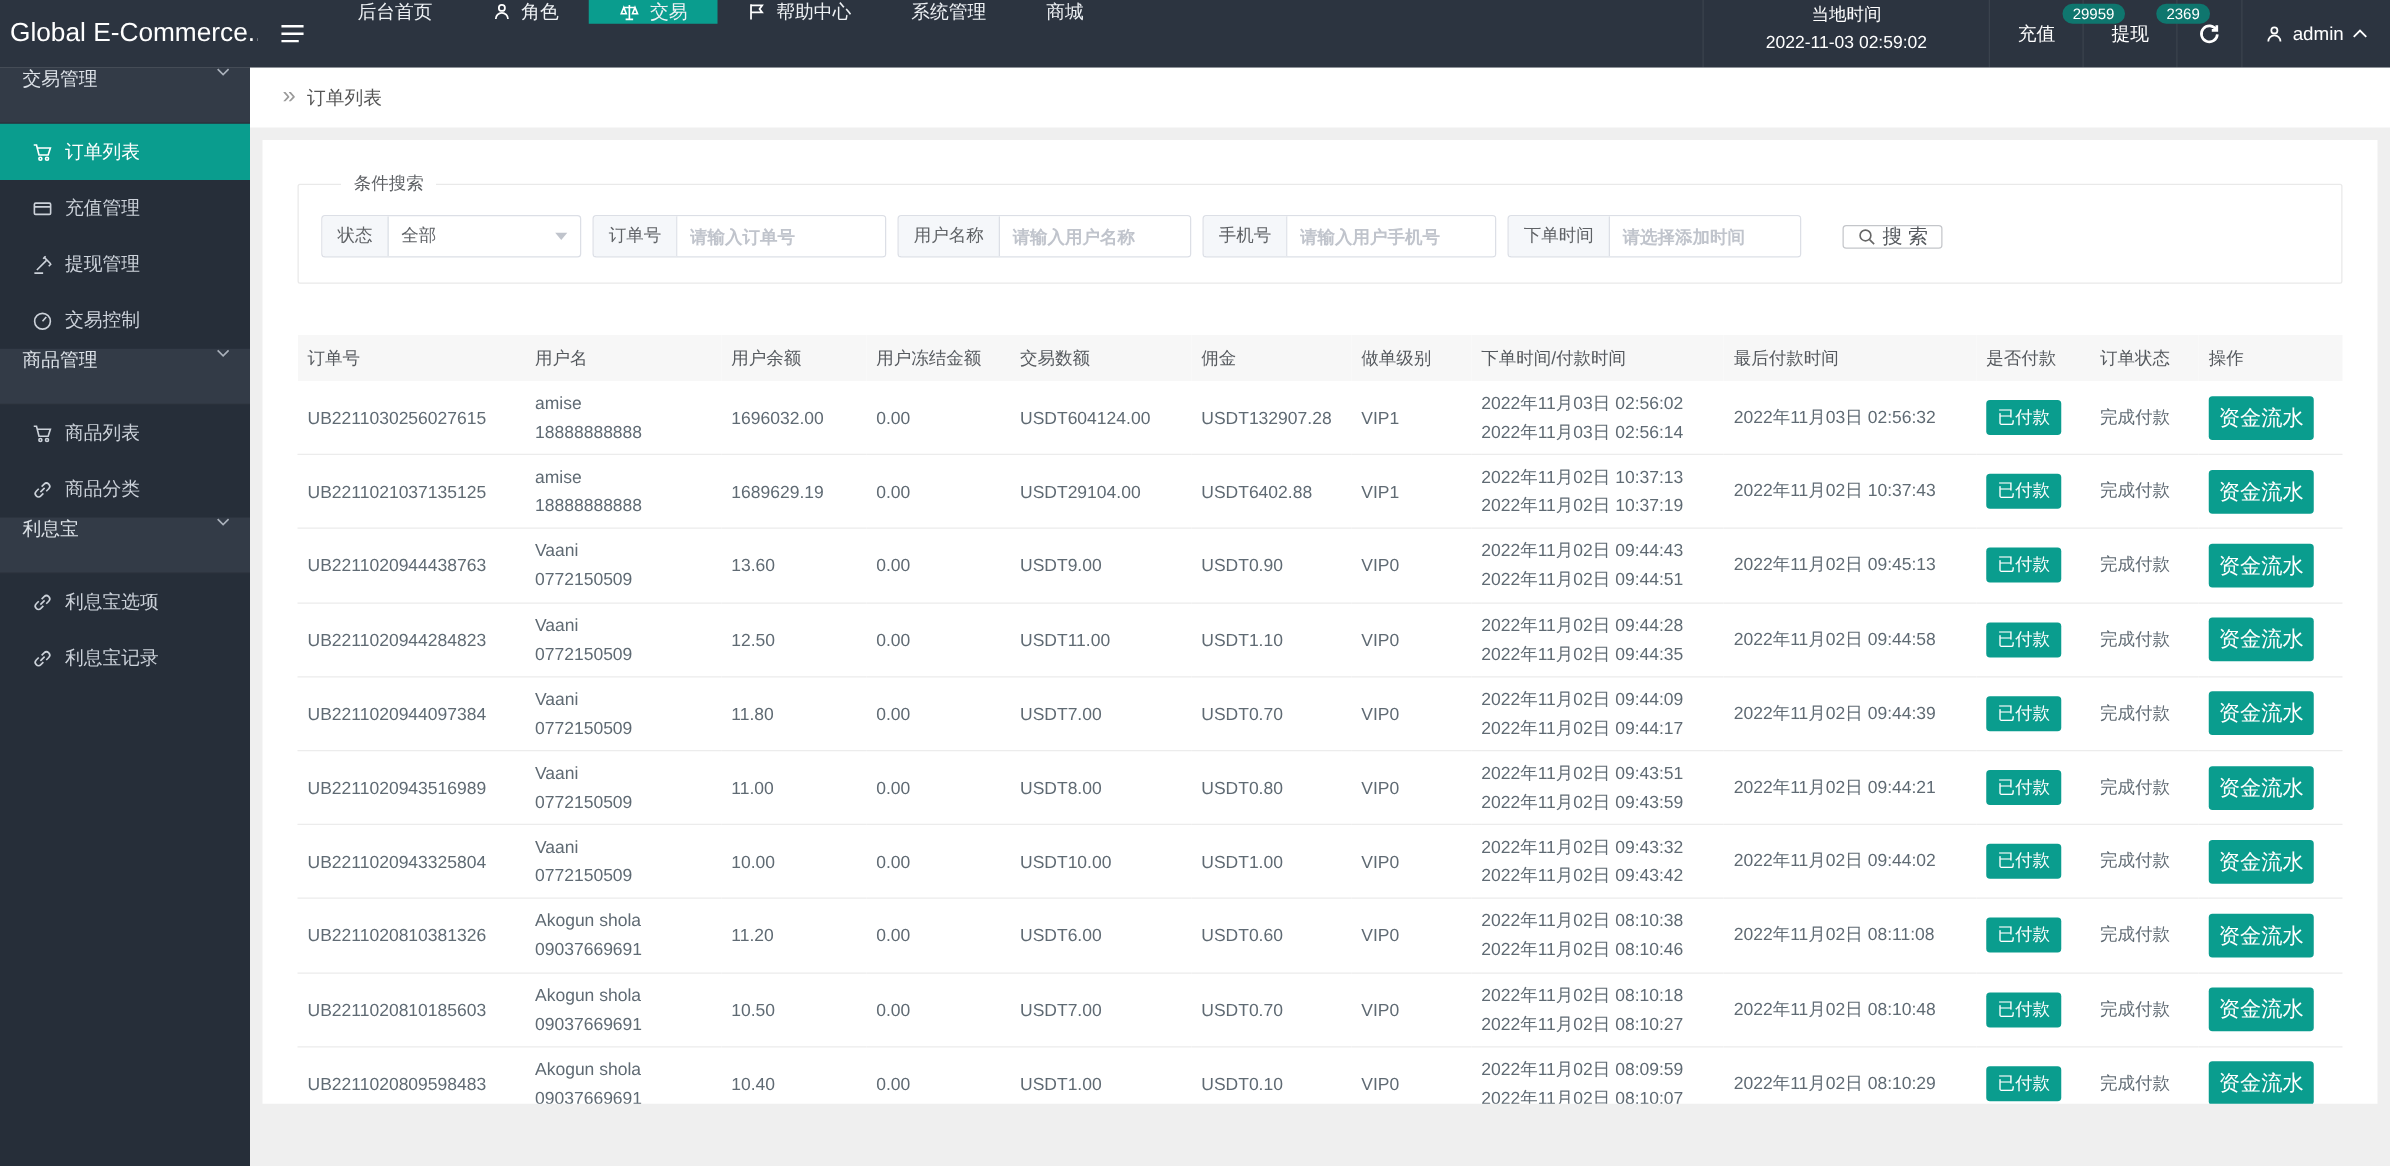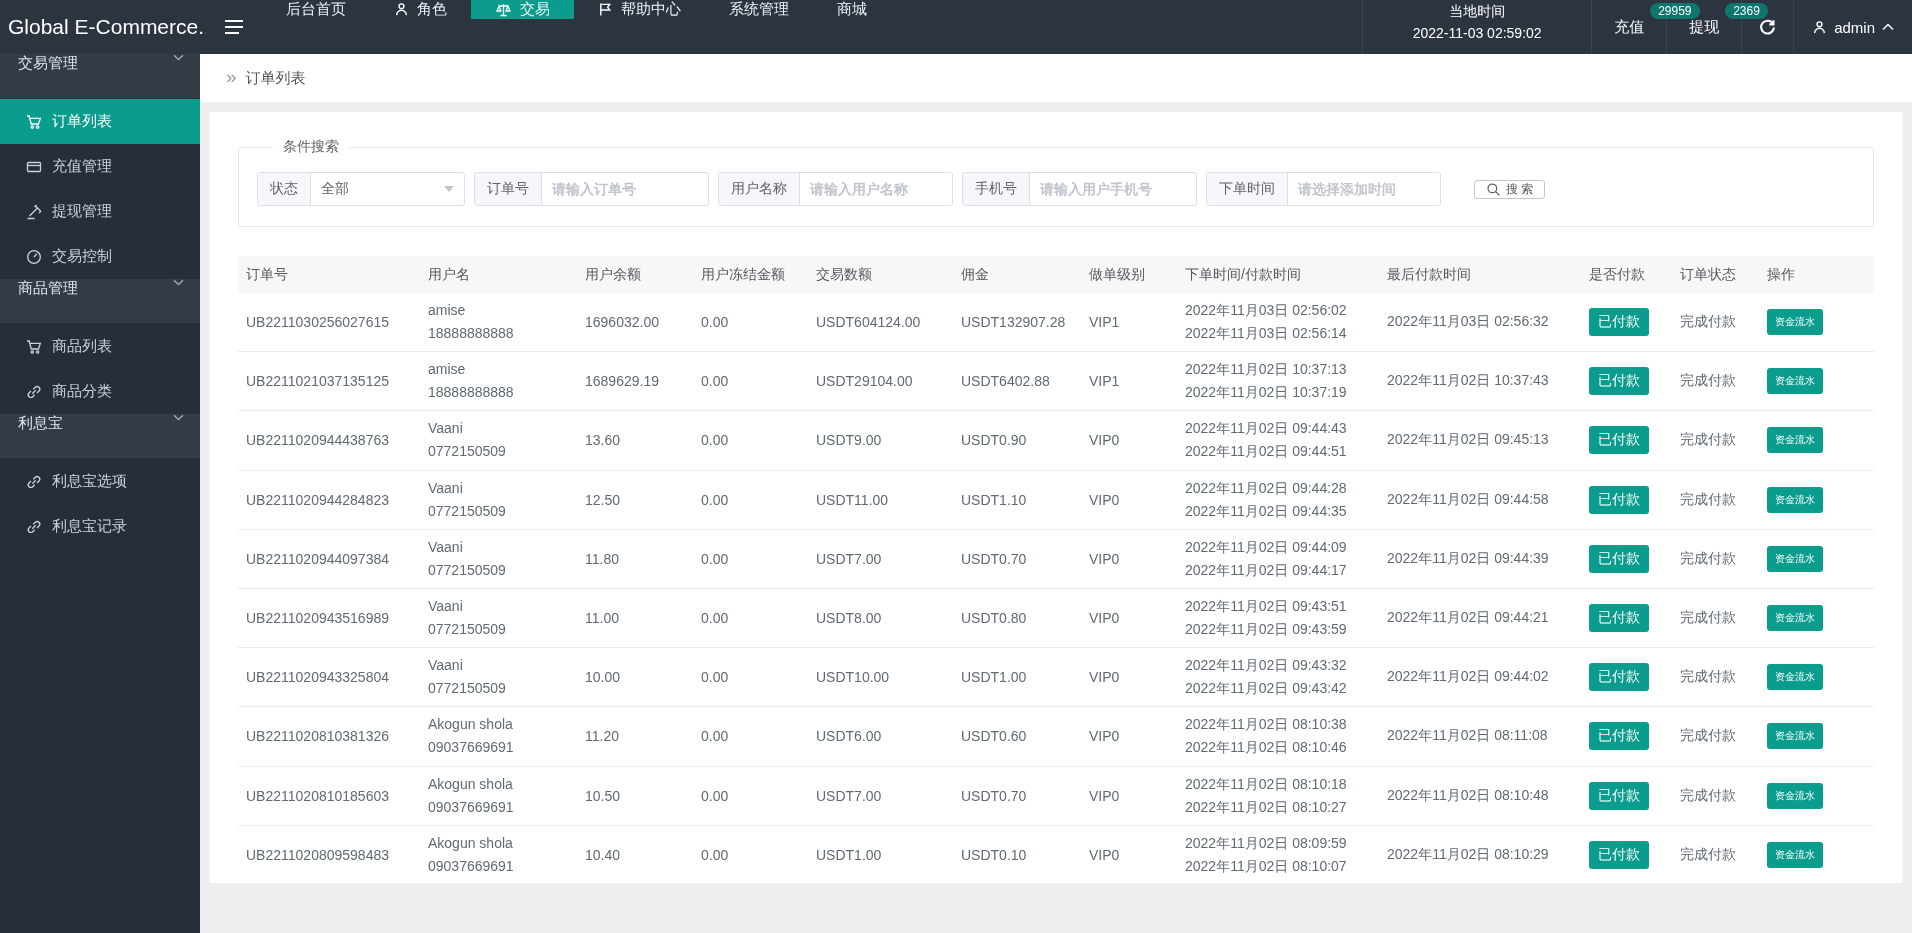--- a/index.html
+++ b/index.html
@@ -30,38 +30,38 @@
   .side-item { height:45px; display:flex; align-items:center; gap:10px; padding-left:26px; color:#ccd2da; font-size:15px; cursor:pointer;}
   .side-item.active { background:#0a9d8e; color:#fff; }
 
   
   .main { position:absolute; top:54px; left:200px; right:0; bottom:0; overflow:hidden;}
   .breadcrumb { height:48px; background:#fff; display:flex; align-items:center; gap:9px; padding-left:26px; font-size:15px; color:#555;}
   .crumb-icon { color:#9a9a9a; font-size:19px; line-height:1; margin-top:-3px;}
   .content { padding:10px 10px 0 10px; }
   .card { background:#fff; padding:26px 28px 0 28px; height:771px; overflow:hidden;}
 
-  fieldset.search-box { border:1px solid #e9e9e9; border-radius:2px; padding:16px 18px 20px 18px; margin-bottom:29px;}
+  fieldset.search-box { border:1px solid #e9e9e9; border-radius:2px; padding:16px 18px 20px 18px; margin-bottom:41px;}
   fieldset.search-box legend { font-size:14px; color:#5f6266; padding:0 10px; margin-left:16px;}
   .filters { display:flex; align-items:center; gap:9px; }
   .fgroup { display:flex; height:34px; border:1px solid #dcdfe6; border-radius:3px; background:#fff; overflow:hidden; flex:0 0 auto;}
   .flabel { background:#f5f7fa; color:#5f6266; font-size:14px; display:flex; align-items:center; padding:0 12px; border-right:1px solid #dcdfe6; white-space:nowrap;}
   .fselect { display:flex; align-items:center; justify-content:space-between; width:153px; padding:0 10px; font-size:14px; color:#5f6266; cursor:pointer;}
   .fgroup input { border:none; outline:none; font-size:14px; color:#0f172a; padding:0 10px; width:166px; background:#fff;font-weight:bold;}
   .fgroup input::placeholder { color:#c0c4cc; }
   .fgroup input.narrow { width:152px; }
-  .search-btn { margin-left:24px; height:19px; padding:0 11px; background:#fff; border:1px solid #c4c6ca; border-radius:3px; display:flex; align-items:center; gap:5px; font-size:12px; color:#55595e; cursor:pointer;}
+  .search-btn { margin-left:24px; height:19px; padding:0 11px; background:#fff; border:1px solid #c4c6ca; border-radius:3px; display:flex; align-items:center; gap:5px; font-size:16px; color:#55595e; cursor:pointer;}
 
   
   table.orders { width:100%; border-collapse:collapse; table-layout:fixed; }
   table.orders th { background:#f7f7f7; height:37px; font-weight:normal; font-size:14px; color:#55595e; text-align:left; padding:0 8px; white-space:nowrap; overflow:hidden;}
   table.orders td { height:58px; border-bottom:1px solid #ececec; font-size:14px; color:#5f6a73; padding:6px 8px; vertical-align:middle; overflow:hidden;}
   .two-line div { line-height:1.65; }
   .badge-paid { display:inline-block; background:#0a9d8e; color:#fff; font-size:14px; padding:5px 9px; border-radius:3px; white-space:nowrap;}
-  .btn-flow { background:#0a9d8e; color:#fff; border:none; font-size:10px; padding:6px 8px; border-radius:3px; cursor:pointer; white-space:nowrap; font-family:inherit;}
+  .btn-flow { background:#0a9d8e; color:#fff; border:none; font-size:17px; padding:6px 8px; border-radius:3px; cursor:pointer; white-space:nowrap; font-family:inherit;}
 </style>
 </head>
 <body>
 
 <div class="topbar">
   <div class="logo">Global E-Commerce...</div>
   <div class="burger">
     <span>
       <svg width="18" height="14" viewBox="0 0 18 14">
           <g stroke="#fff" stroke-width="2">

